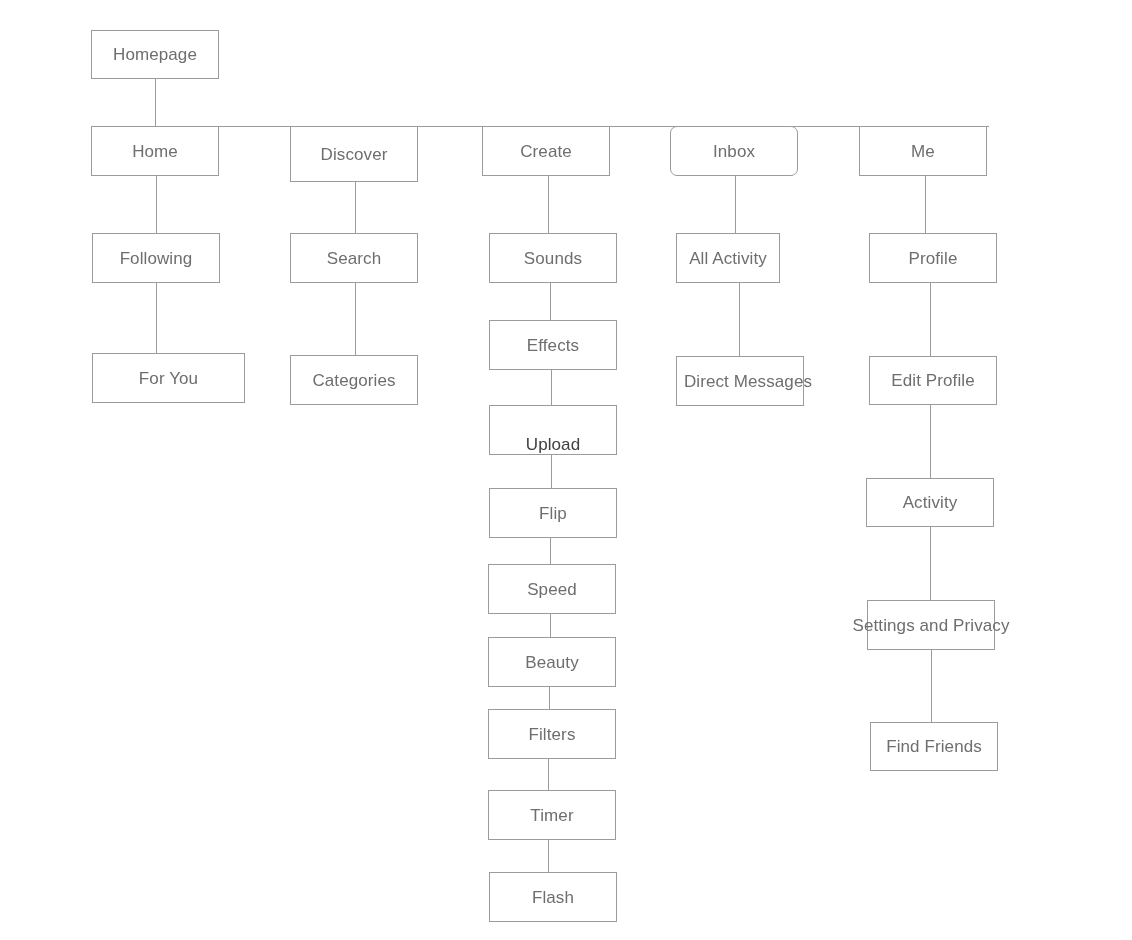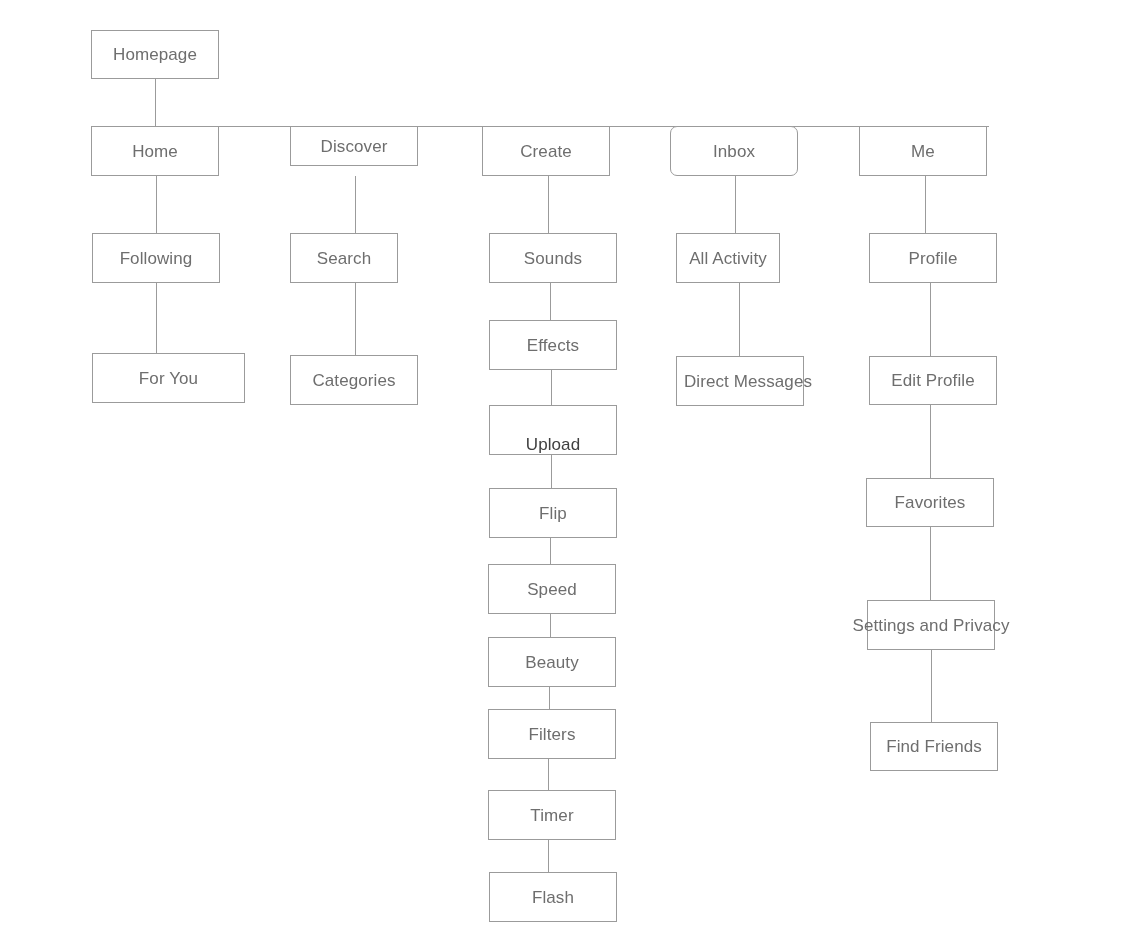--- a/index.html
+++ b/index.html
@@ -79,24 +79,24 @@
     </div>
     <div class="node" style="left: 91px; top: 126px; width: 128px; height: 50px; border-color: rgb(155, 155, 155); background: rgb(255, 255, 255);">
       <span class="node-label" style="color: rgb(110, 110, 110);">Home</span>
     </div>
     <div class="node" style="left: 92px; top: 233px; width: 128px; height: 50px; border-color: rgb(155, 155, 155); background: rgb(255, 255, 255);">
       <span class="node-label" style="color: rgb(110, 110, 110);">Following</span>
     </div>
     <div class="node" style="left: 92px; top: 353px; width: 153px; height: 50px; border-color: rgb(155, 155, 155); background: rgb(255, 255, 255);">
       <span class="node-label" style="color: rgb(110, 110, 110);">For You</span>
     </div>
-    <div class="node" style="left: 290px; top: 126px; width: 128px; height: 40px; border-color: rgb(155, 155, 155); background: rgb(255, 255, 255);">
+    <div class="node" style="left: 290px; top: 126px; width: 128px; height: 56px; border-color: rgb(155, 155, 155); background: rgb(255, 255, 255);">
       <span class="node-label" style="color: rgb(110, 110, 110);">Discover</span>
     </div>
-    <div class="node" style="left: 290px; top: 233px; width: 108px; height: 50px; border-color: rgb(155, 155, 155); background: rgb(255, 255, 255);">
+    <div class="node" style="left: 290px; top: 233px; width: 128px; height: 50px; border-color: rgb(155, 155, 155); background: rgb(255, 255, 255);">
       <span class="node-label" style="color: rgb(110, 110, 110);">Search</span>
     </div>
     <div class="node" style="left: 290px; top: 355px; width: 128px; height: 50px; border-color: rgb(155, 155, 155); background: rgb(255, 255, 255);">
       <span class="node-label" style="color: rgb(110, 110, 110);">Categories</span>
     </div>
     <div class="node" style="left: 482px; top: 126px; width: 128px; height: 50px; border-color: rgb(155, 155, 155); background: rgb(255, 255, 255);">
       <span class="node-label" style="color: rgb(110, 110, 110);">Create</span>
     </div>
     <div class="node" style="left: 489px; top: 233px; width: 128px; height: 50px; border-color: rgb(155, 155, 155); background: rgb(255, 255, 255);">
       <span class="node-label" style="color: rgb(110, 110, 110);">Sounds</span>
@@ -137,21 +137,21 @@
     <div class="node" style="left: 859px; top: 126px; width: 128px; height: 50px; border-color: rgb(155, 155, 155); background: rgb(255, 255, 255);">
       <span class="node-label" style="color: rgb(110, 110, 110);">Me</span>
     </div>
     <div class="node" style="left: 869px; top: 233px; width: 128px; height: 50px; border-color: rgb(155, 155, 155); background: rgb(255, 255, 255);">
       <span class="node-label" style="color: rgb(110, 110, 110);">Profile</span>
     </div>
     <div class="node" style="left: 869px; top: 356px; width: 128px; height: 49px; border-color: rgb(155, 155, 155); background: rgb(255, 255, 255);">
       <span class="node-label" style="color: rgb(110, 110, 110);">Edit Profile</span>
     </div>
     <div class="node" style="left: 866px; top: 478px; width: 128px; height: 49px; border-color: rgb(155, 155, 155); background: rgb(255, 255, 255);">
-      <span class="node-label" style="color: rgb(110, 110, 110);">Favorites</span>
+      <span class="node-label" style="color: rgb(110, 110, 110);">Activity</span>
     </div>
     <div class="node" style="left: 867px; top: 600px; width: 128px; height: 50px; border-color: rgb(155, 155, 155); background: rgb(255, 255, 255);">
       <span class="node-label" style="color: rgb(110, 110, 110);">Settings and Privacy</span>
     </div>
     <div class="node" style="left: 870px; top: 722px; width: 128px; height: 49px; border-color: rgb(155, 155, 155); background: rgb(255, 255, 255);">
       <span class="node-label" style="color: rgb(110, 110, 110);">Find Friends</span>
     </div>
   </div>
 
 </body></html>

